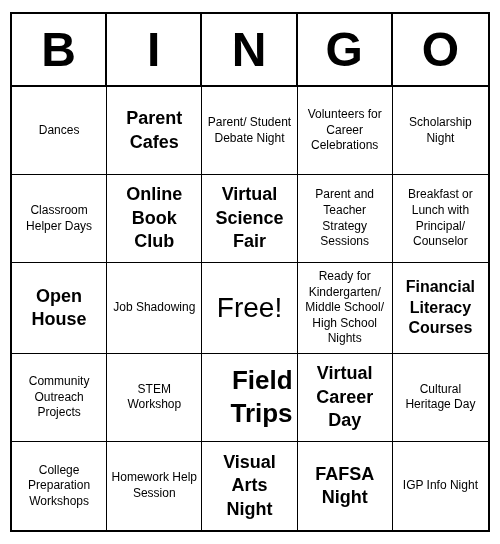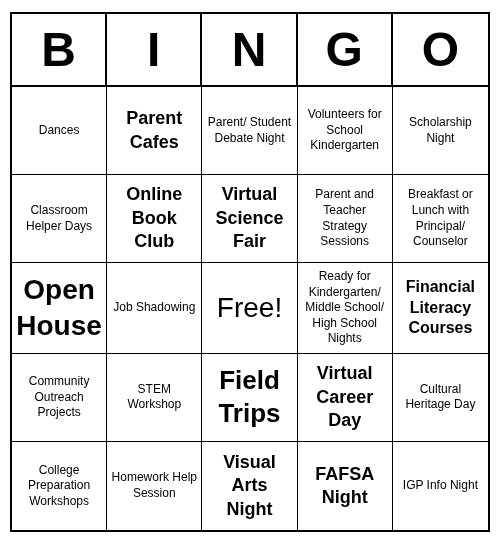--- a/index.html
+++ b/index.html
@@ -47,56 +47,57 @@
       font-size: 12px;
       line-height: 1.3;
     }
     .bingo-cell:nth-child(5n) {
       border-right: none;
     }
     .bingo-grid .bingo-cell:nth-last-child(-n+5) {
       border-bottom: none;
     }
     .bingo-cell.large-text {
-      font-size: 28px;
+      font-size: 18px;
       font-weight: bold;
     }
     .bingo-cell.medium-text {
       font-size: 18px;
       font-weight: bold;
     }
     .bingo-cell.bold-text {
       font-size: 16px;
       font-weight: bold;
     }
     .bingo-cell.free {
       font-size: 28px;
       font-weight: normal;
     }
     .bingo-cell.field-trips {
       font-size: 26px;
       font-weight: bold;
+      text-align: right;
     }
   </style>
 </head>
 <body>
 
 <div class="bingo-card">
   <div class="bingo-header">
   <div class="bingo-letter">B</div>
       <div class="bingo-letter">I</div>
       <div class="bingo-letter">N</div>
       <div class="bingo-letter">G</div>
       <div class="bingo-letter">O</div>
     </div>
   <div class="bingo-grid">
   <div class="bingo-cell">Dances</div>
       <div class="bingo-cell medium-text">Parent Cafes</div>
       <div class="bingo-cell">Parent/ Student Debate Night</div>
-      <div class="bingo-cell">Volunteers for School Kindergarten</div>
+      <div class="bingo-cell">Volunteers for Career Celebrations</div>
       <div class="bingo-cell">Scholarship Night</div>
       <div class="bingo-cell">Classroom Helper Days</div>
       <div class="bingo-cell medium-text">Online Book Club</div>
       <div class="bingo-cell medium-text">Virtual Science Fair</div>
       <div class="bingo-cell">Parent and Teacher Strategy Sessions</div>
       <div class="bingo-cell">Breakfast or Lunch with Principal/ Counselor</div>
       <div class="bingo-cell large-text">Open House</div>
       <div class="bingo-cell">Job Shadowing</div>
       <div class="bingo-cell free">Free!</div>
       <div class="bingo-cell">Ready for Kindergarten/ Middle School/ High School Nights</div>

